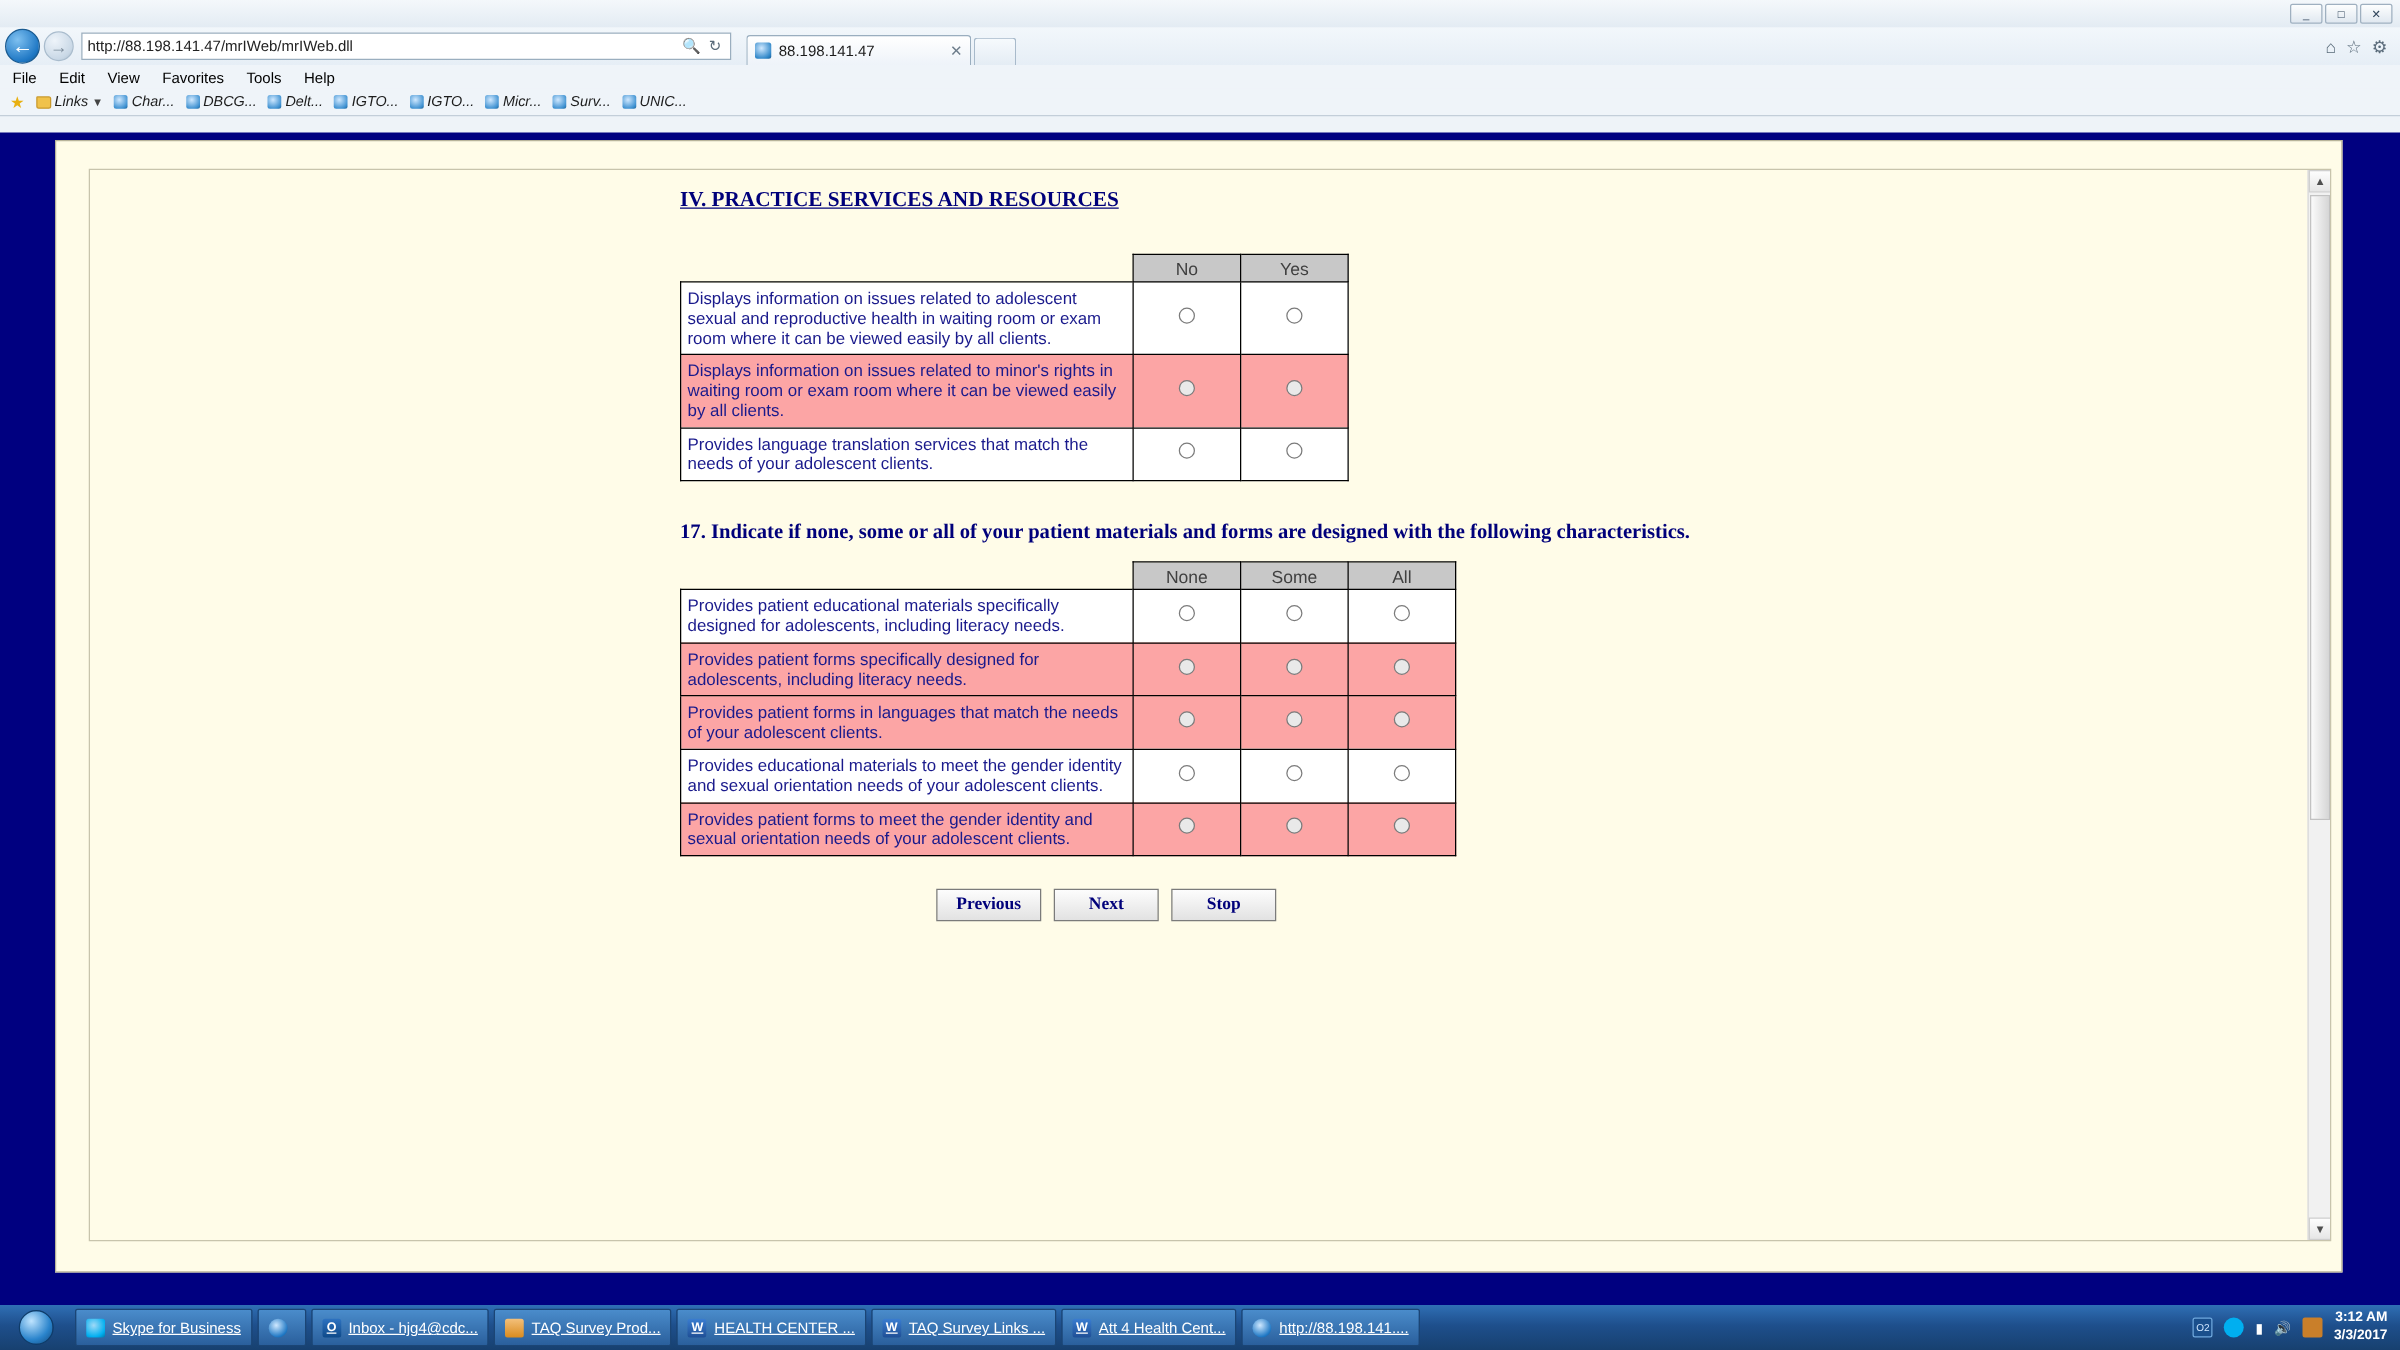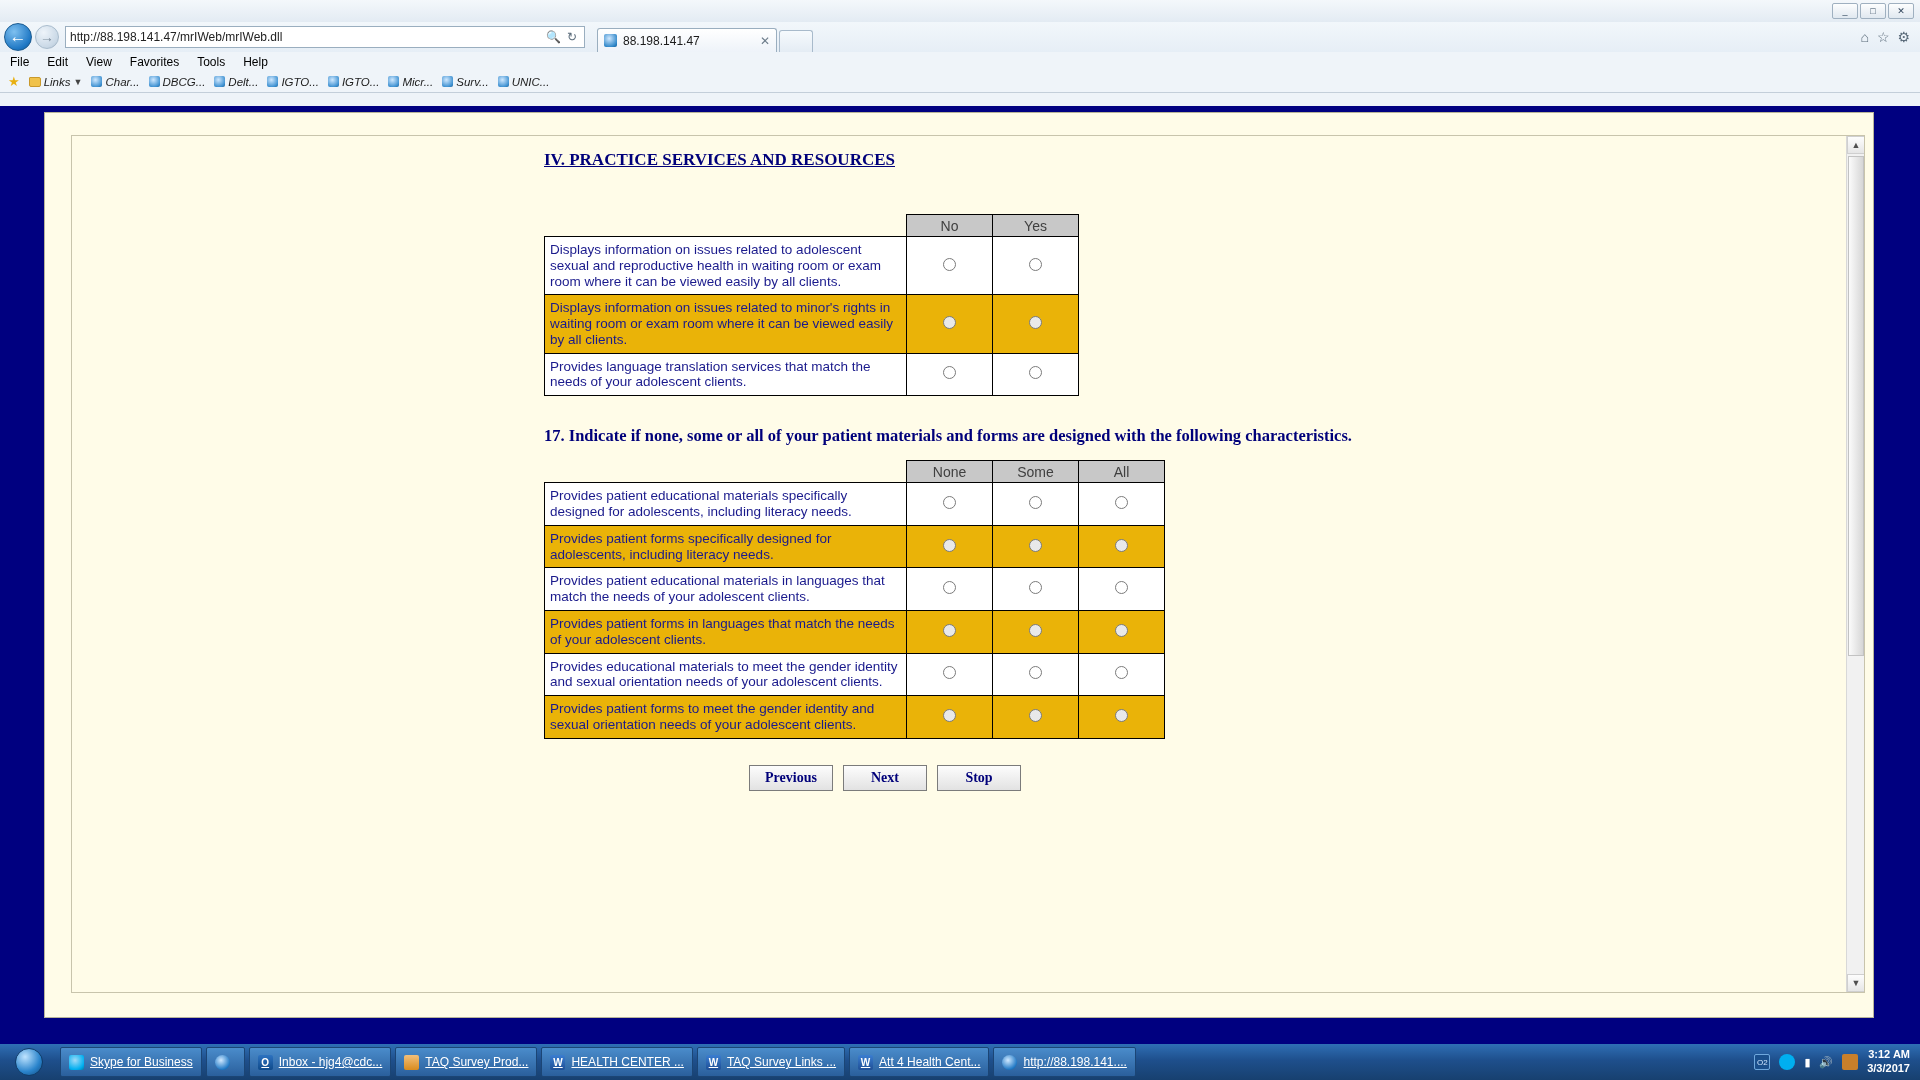--- a/index.html
+++ b/index.html
@@ -138,21 +138,21 @@
   .sb-thumb {
     position: absolute; top: 20px; left: 1px; width: 16px; height: 500px;
     background: linear-gradient(to right,#fbfbfb,#d6d6d6);
     border: 1px solid #c2c2c2;
   }
 
   h2.section-title {
     font-family: "Liberation Serif", serif;
     font-size: 17px; font-weight: bold; color: #00007a;
     text-decoration: underline;
-    margin: 0 0 44px 42px;
+    margin: 0 0 33px 42px;
   }
   .qtext {
     font-family: "Liberation Serif", serif;
     font-size: 16.5px; font-weight: bold; color: #00007a;
     margin: 0 0 14px 42px;
   }
   .q17 { margin-top: 30px; }
 
   table.matrix {
     border-collapse: collapse;
@@ -171,21 +171,21 @@
     font-size: 13.5px; color: #1a1a8c;
     padding: 5px 6px 5px 5px;
     line-height: 1.17;
     vertical-align: top;
   }
   table.matrix td.opt {
     border: 1px solid #000000;
     text-align: center;
     vertical-align: middle;
   }
-  tr.shade td { background: #eab308; }
+  tr.shade td { background: #fca5a5; }
   tr.plain td { background: #ffffff; }
   .radio {
     width: 13px; height: 13px; border-radius: 50%;
     border: 1px solid #7b7b7b;
     background: #ffffff;
     display: inline-block;
   }
   tr.shade .radio { background: #e9e9e9; }
 
   .btnrow {
@@ -372,26 +372,20 @@
               <td class="opt"><span class="radio"></span></td>
               <td class="opt"><span class="radio"></span></td>
               <td class="opt"><span class="radio"></span></td>
             </tr>
             <tr class="shade">
               <td class="label">Provides patient forms specifically designed for adolescents, including literacy needs.</td>
               <td class="opt"><span class="radio"></span></td>
               <td class="opt"><span class="radio"></span></td>
               <td class="opt"><span class="radio"></span></td>
             </tr>
-            <tr class="plain">
-              <td class="label">Provides patient educational materials in languages that match the needs of your adolescent clients.</td>
-              <td class="opt"><span class="radio"></span></td>
-              <td class="opt"><span class="radio"></span></td>
-              <td class="opt"><span class="radio"></span></td>
-            </tr>
             <tr class="shade">
               <td class="label">Provides patient forms in languages that match the needs of your adolescent clients.</td>
               <td class="opt"><span class="radio"></span></td>
               <td class="opt"><span class="radio"></span></td>
               <td class="opt"><span class="radio"></span></td>
             </tr>
             <tr class="plain">
               <td class="label">Provides educational materials to meet the gender identity and sexual orientation needs of your adolescent clients.</td>
               <td class="opt"><span class="radio"></span></td>
               <td class="opt"><span class="radio"></span></td>

